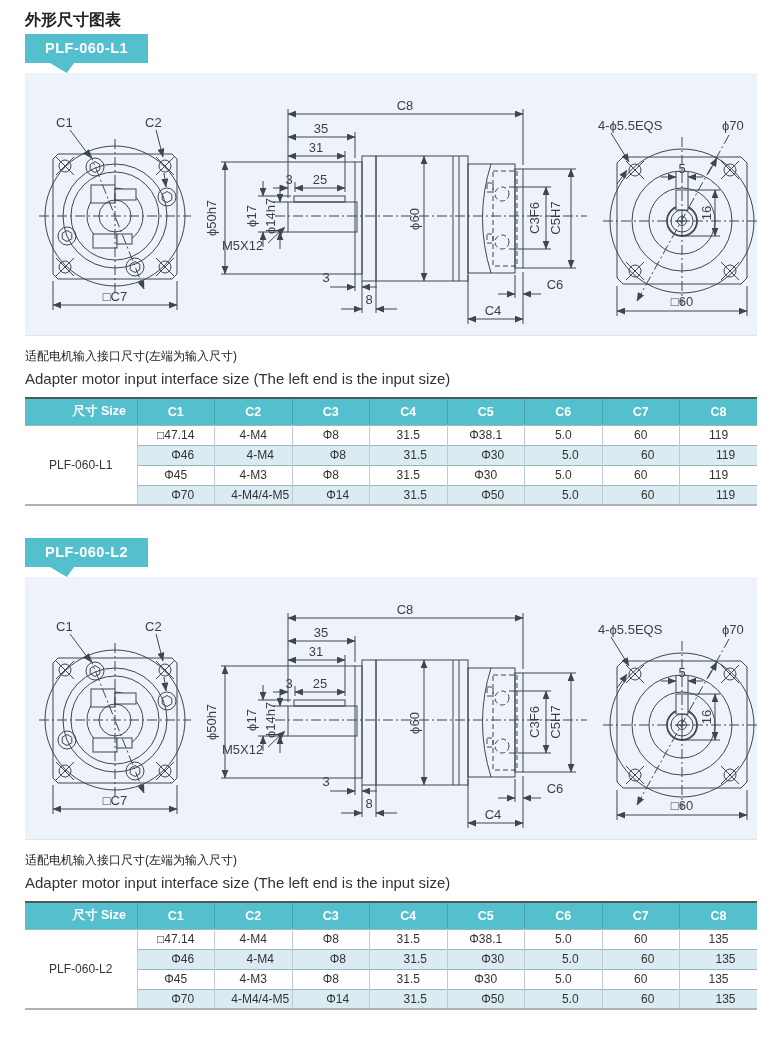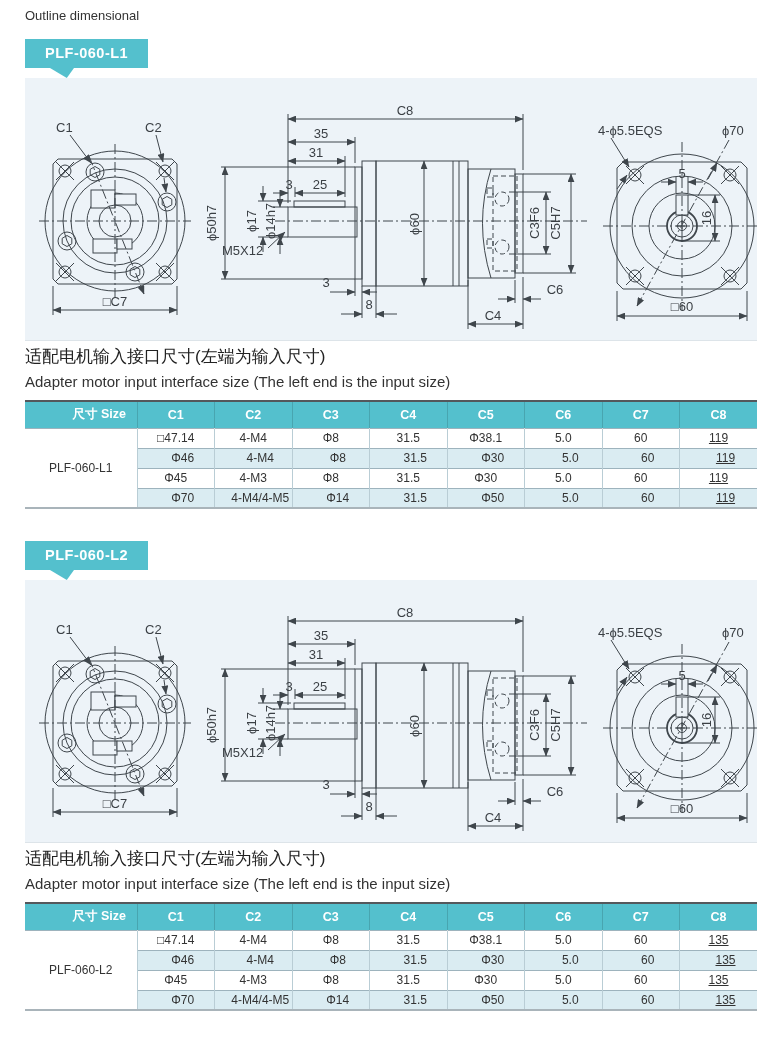--- a/index.html
+++ b/index.html
@@ -9,41 +9,41 @@
   .page { width:780px; padding:8px 23px 10px 25px; }
   .page-title { font-size:16px; font-weight:bold; color:#222; margin:2px 0 3px; }
   .page-subtitle { font-size:13px; color:#333; margin:0 0 16px; }
   .badge { display:inline-block; position:relative; background:var(--accent); color:#fff;
            font-weight:bold; font-size:14.5px; letter-spacing:.5px;
            padding:6px 20px 7px; margin:0 0 10px; }
   .badge::after { content:""; position:absolute; top:100%; left:25px; width:24px; height:10px;
                   background:var(--accent); clip-path:polygon(0 0,100% 0,70% 100%); }
   .draw-area { width:732px; height:263px; background:var(--drawing_bg);
                border-bottom:1px solid #dde4e9; margin-bottom:4px; }
-  .note-zh { font-size:17px; color:#222; margin:4px 0 5px; }
+  .note-zh { font-size:12px; color:#222; margin:12px 0 5px; }
   .note-en { font-size:15px; color:#333; margin:0 0 10px; }
   table.dims { width:732px; border-collapse:collapse; table-layout:fixed;
                border-top:2px solid #54585c; border-bottom:2px solid #a9b4ba; margin:0 0 32px; }
   table.dims thead th { background:var(--accent); color:#fff; font-size:12.5px; font-weight:bold;
                height:27px; border-right:1px solid rgba(0,0,0,0.14); }
   table.dims th.size-col { width:112px;padding-left:38px; }
   table.dims thead th:last-child { border-right:none; }
   table.dims tbody td { text-align:center; font-size:12px; height:20px; padding:1px 2px;
                border-right:1px solid #b9cdd5; border-top:1px solid #9db3bd; color:#333; }
-  table.dims tbody td:last-child { border-right:none;text-decoration:underline; }
+  table.dims tbody td:last-child { border-right:none; }
   table.dims tbody tr.alt td { background:var(--row_alt);padding-left:16px; }
   table.dims tbody td.model { background:#fff; font-size:12px; }
   svg text { font-size:13px; }
 </style>
 </head>
 <body>
 
 <div class="page">
 
-  <div class="page-subtitle">Outline dimensional</div>
+  <div class="page-title">外形尺寸图表</div>
 
   <div>
     <div class="badge">PLF-060-L1</div>
     <div class="draw-area"><svg viewBox="0 0 732 263" width="732" height="263" xmlns="http://www.w3.org/2000/svg">
   <defs>
     <marker id="ar0" viewBox="0 0 10 8" refX="9.5" refY="4" markerWidth="9" markerHeight="7" orient="auto-start-reverse">
       <path d="M0,0 L10,4 L0,8 z" fill="#3f464c" stroke="none"></path>
     </marker>
   </defs>
   <g fill="none" stroke="#3f464c" stroke-width="1">

